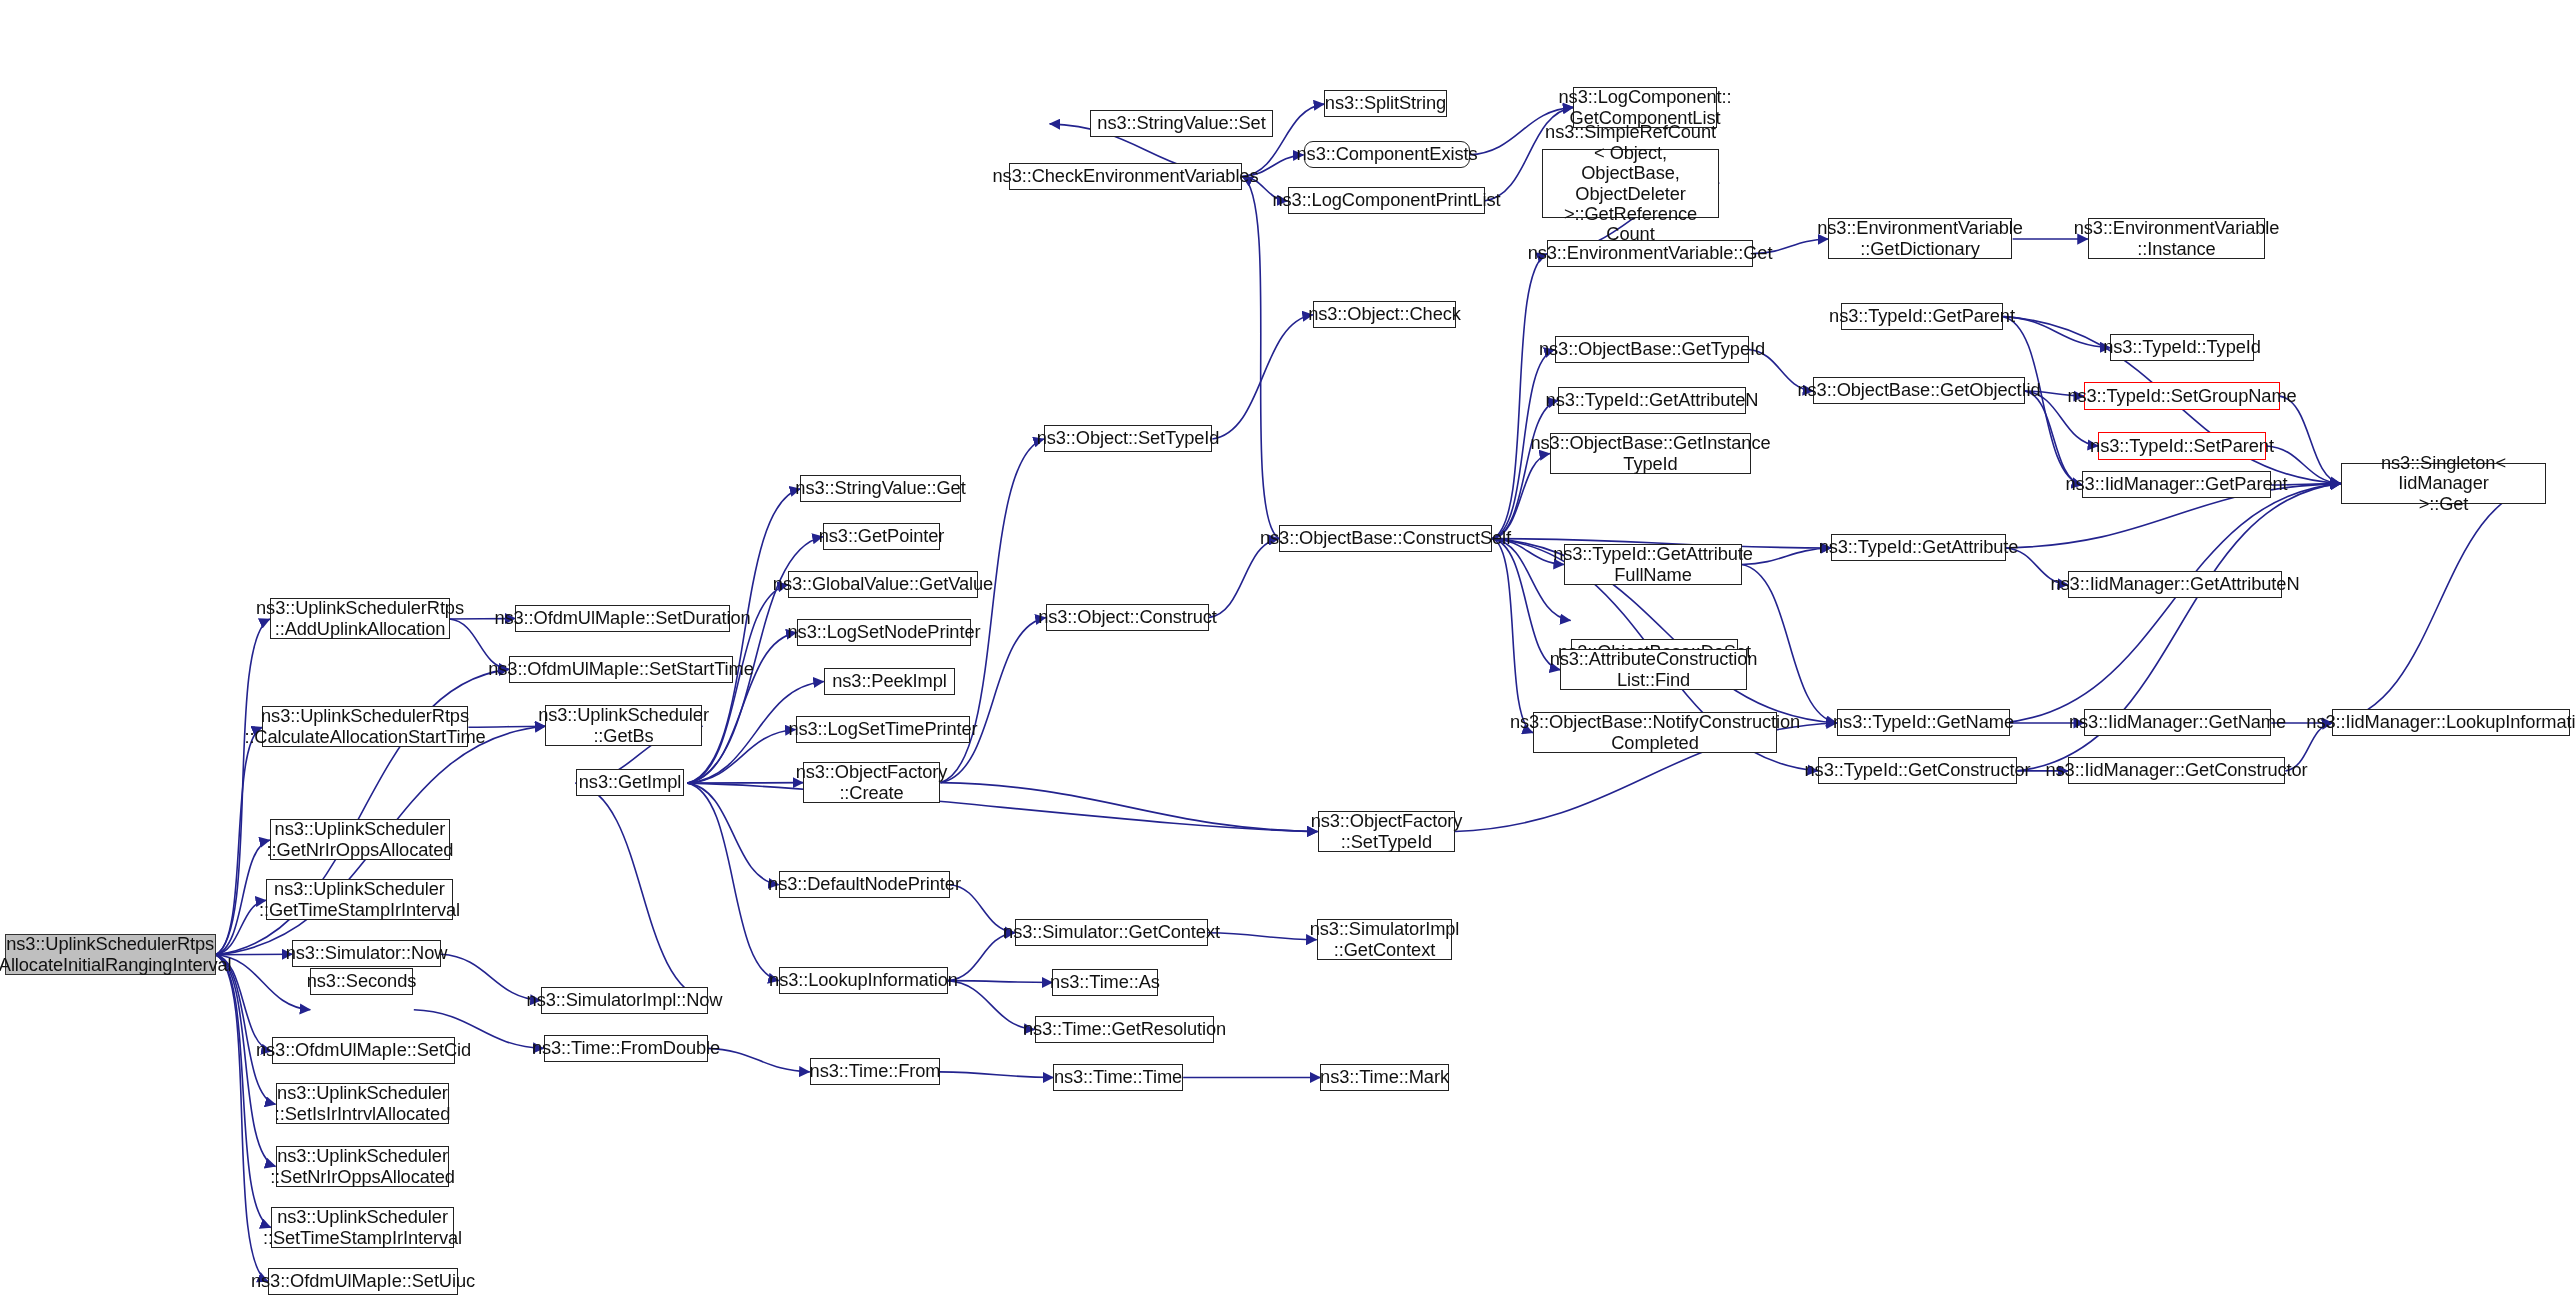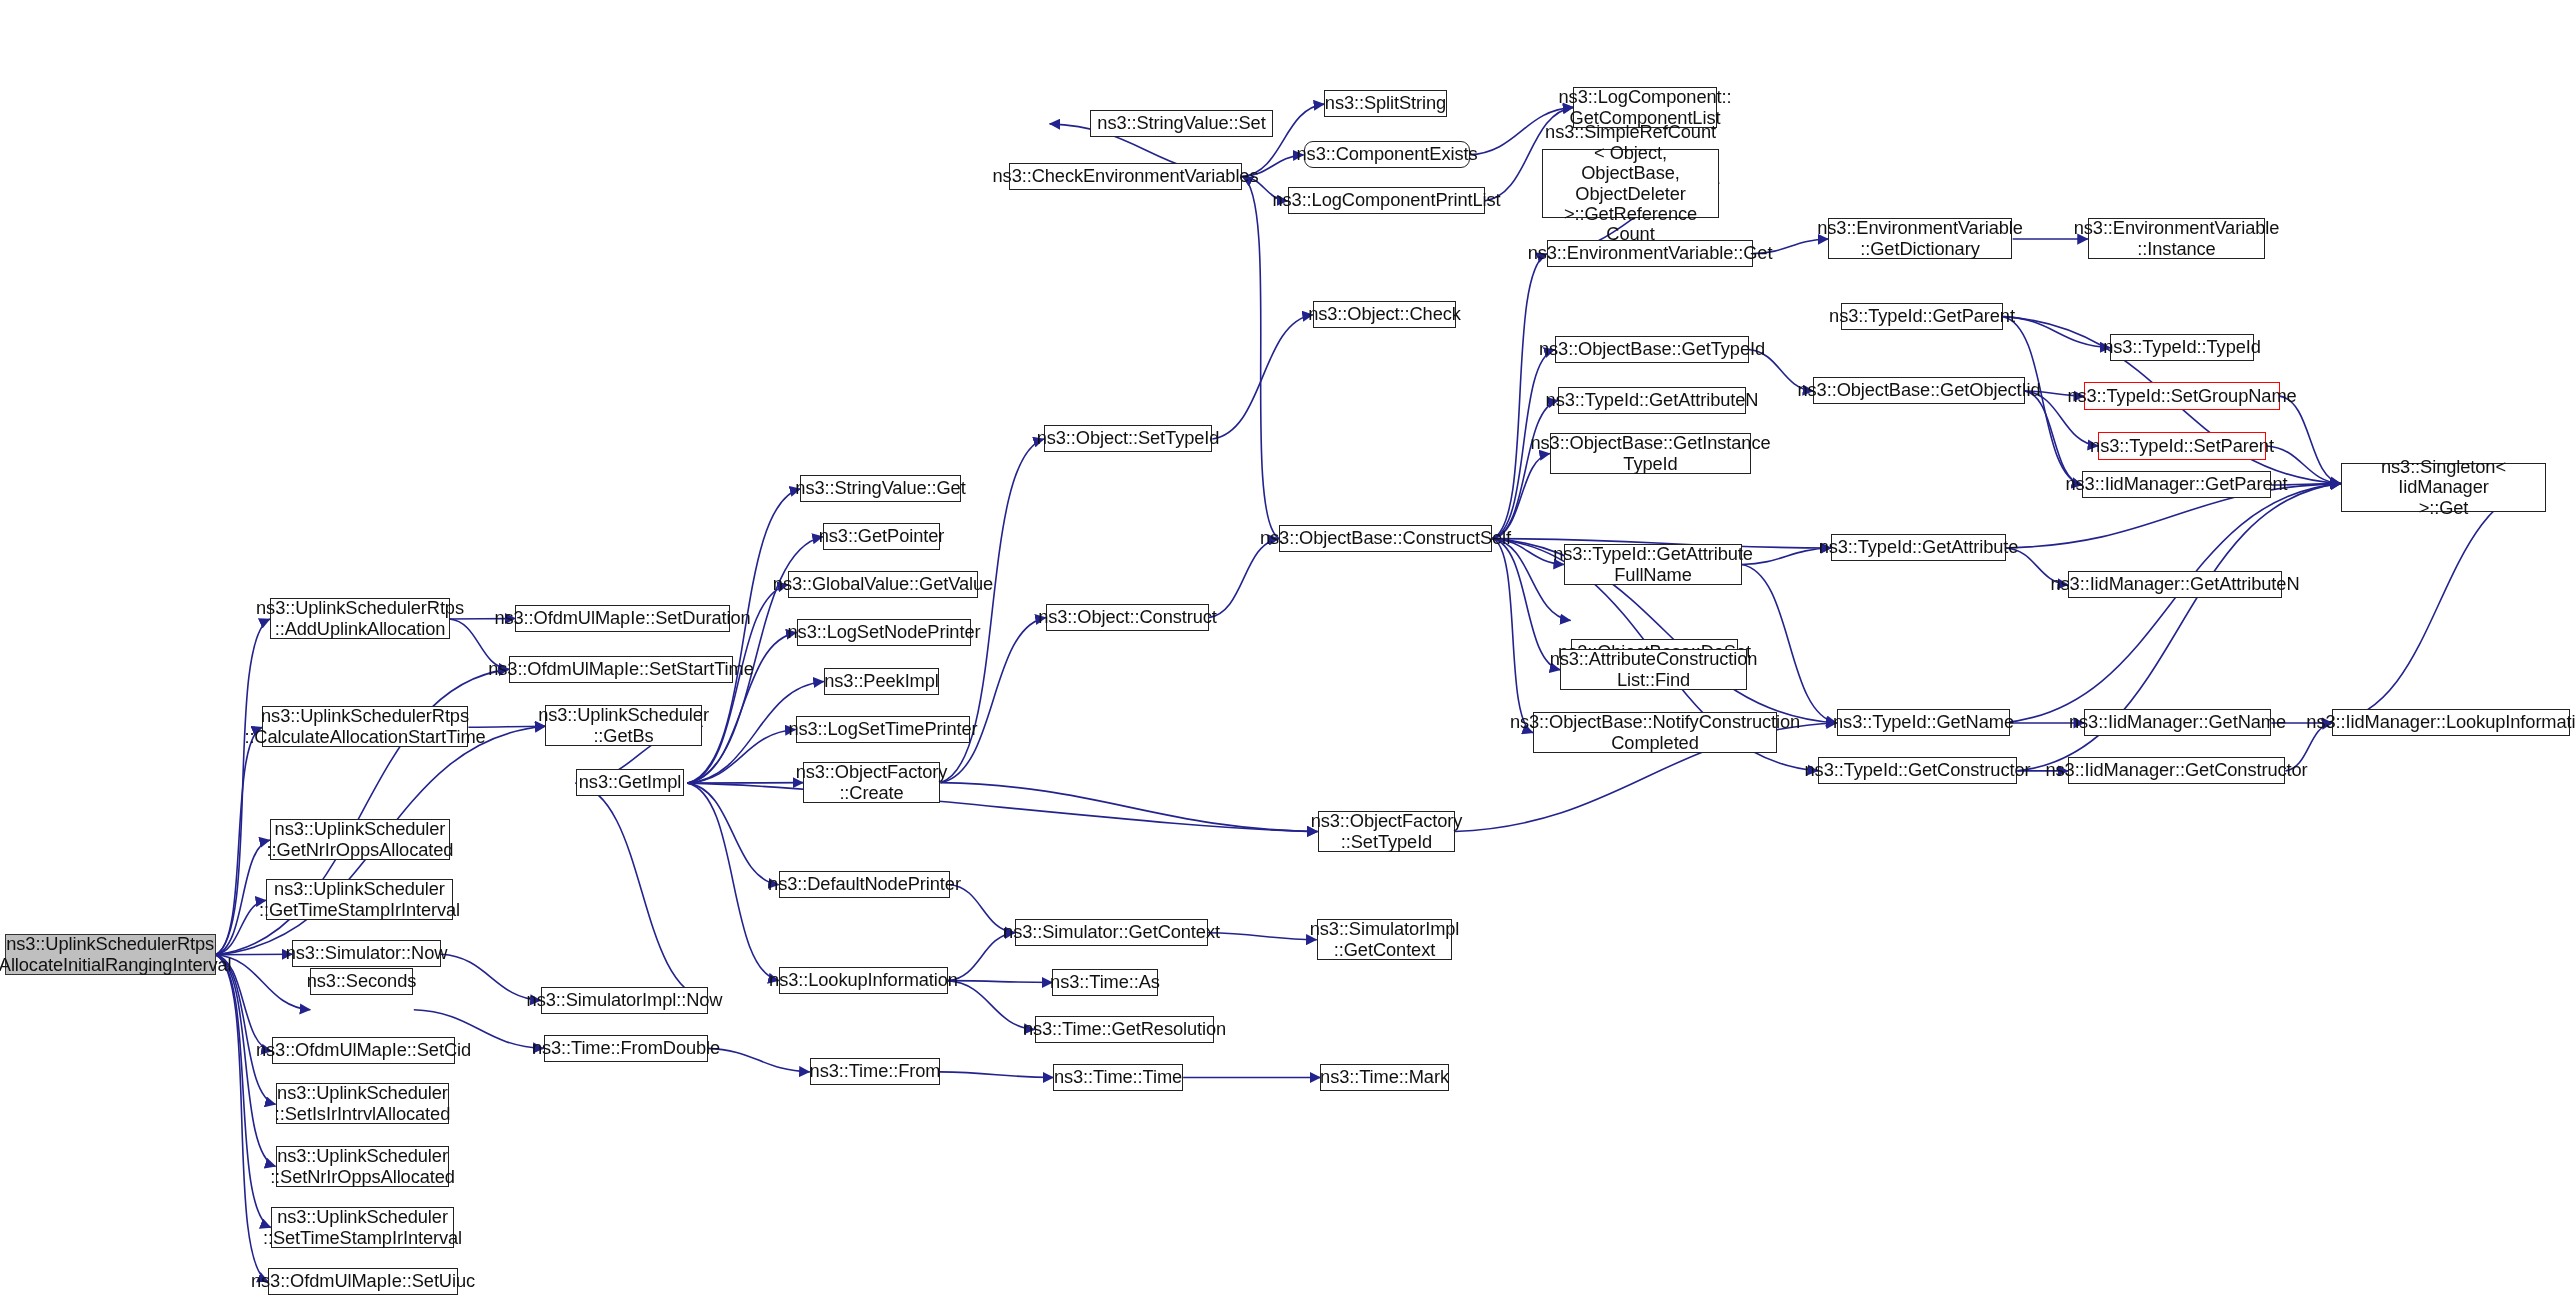--- a/index.html
+++ b/index.html
@@ -170,21 +170,21 @@
       <div class="node" style="left: 276px; top: 1146px; width: 173px; height: 41px;">ns3::UplinkScheduler
 ::SetNrIrOppsAllocated</div>
       <div class="node" style="left: 271px; top: 1207px; width: 183px; height: 41px;">ns3::UplinkScheduler
 ::SetTimeStampIrInterval</div>
       <div class="node" style="left: 268px; top: 1268px; width: 190px; height: 27px; font-size: 18.3px;">ns3::OfdmUlMapIe::SetUiuc</div>
       <div class="node" style="left: 576px; top: 769px; width: 108px; height: 27px; font-size: 18.3px;">ns3::GetImpl</div>
       <div class="node" style="left: 800px; top: 475px; width: 161px; height: 27px; font-size: 18.3px;">ns3::StringValue::Get</div>
       <div class="node" style="left: 823px; top: 523px; width: 117px; height: 27px; font-size: 18.3px;">ns3::GetPointer</div>
       <div class="node" style="left: 788px; top: 571px; width: 190px; height: 27px; font-size: 18.3px;">ns3::GlobalValue::GetValue</div>
       <div class="node" style="left: 797px; top: 619px; width: 174px; height: 27px; font-size: 18.3px;">ns3::LogSetNodePrinter</div>
-      <div class="node" style="left: 824px; top: 668px; width: 115px; height: 27px; font-size: 18.3px;">ns3::PeekImpl</div>
+      <div class="node" style="left: 824px; top: 668px; width: 131px; height: 27px; font-size: 18.3px;">ns3::PeekImpl</div>
       <div class="node" style="left: 796px; top: 716px; width: 174px; height: 27px; font-size: 18.3px;">ns3::LogSetTimePrinter</div>
       <div class="node" style="left: 803px; top: 762px; width: 137px; height: 41px;">ns3::ObjectFactory
 ::Create</div>
       <div class="node" style="left: 779px; top: 871px; width: 171px; height: 27px; font-size: 18.3px;">ns3::DefaultNodePrinter</div>
       <div class="node" style="left: 779px; top: 967px; width: 169px; height: 27px; font-size: 18.3px;">ns3::LookupInformation</div>
       <div class="node" style="left: 541px; top: 987px; width: 167px; height: 27px; font-size: 18.3px;">ns3::SimulatorImpl::Now</div>
       <div class="node" style="left: 544px; top: 1035px; width: 164px; height: 27px; font-size: 18.3px;">ns3::Time::FromDouble</div>
       <div class="node" style="left: 810px; top: 1058px; width: 130px; height: 27px; font-size: 18.3px;">ns3::Time::From</div>
       <div class="node" style="left: 1044px; top: 425px; width: 168px; height: 27px; font-size: 18.3px;">ns3::Object::SetTypeId</div>
       <div class="node" style="left: 1046px; top: 604px; width: 163px; height: 27px; font-size: 18.3px;">ns3::Object::Construct</div>
@@ -231,18 +231,18 @@
       <div class="node" style="left: 1831px; top: 534px; width: 175px; height: 27px; font-size: 18.3px;">ns3::TypeId::GetAttribute</div>
       <div class="node" style="left: 1837px; top: 709px; width: 173px; height: 27px; font-size: 18.3px;">ns3::TypeId::GetName</div>
       <div class="node" style="left: 1818px; top: 757px; width: 199px; height: 27px; font-size: 18.3px;">ns3::TypeId::GetConstructor</div>
       <div class="node" style="left: 2110px; top: 334px; width: 144px; height: 27px; font-size: 18.3px;">ns3::TypeId::TypeId</div>
       <div class="node highlight" style="left: 2084px; top: 382px; width: 196px; height: 28px; font-size: 18.3px;">ns3::TypeId::SetGroupName</div>
       <div class="node highlight" style="left: 2098px; top: 432px; width: 168px; height: 28px; font-size: 18.3px;">ns3::TypeId::SetParent</div>
       <div class="node" style="left: 2082px; top: 471px; width: 189px; height: 27px; font-size: 18.3px;">ns3::IidManager::GetParent</div>
       <div class="node" style="left: 2068px; top: 571px; width: 214px; height: 27px; font-size: 18.3px;">ns3::IidManager::GetAttributeN</div>
       <div class="node" style="left: 2084px; top: 709px; width: 187px; height: 27px; font-size: 18.3px;">ns3::IidManager::GetName</div>
       <div class="node" style="left: 2068px; top: 757px; width: 217px; height: 27px; font-size: 18.3px;">ns3::IidManager::GetConstructor</div>
-      <div class="node" style="left: 2341px; top: 463px; width: 205px; height: 49px;">ns3::Singleton&lt; IidManager
+      <div class="node" style="left: 2341px; top: 463px; width: 205px; height: 41px;">ns3::Singleton&lt; IidManager
 &gt;::Get</div>
       <div class="node" style="left: 2332px; top: 709px; width: 238px; height: 27px; font-size: 18.3px;">ns3::IidManager::LookupInformation</div>
     </div>
 </div>
 
 
 </body></html>

